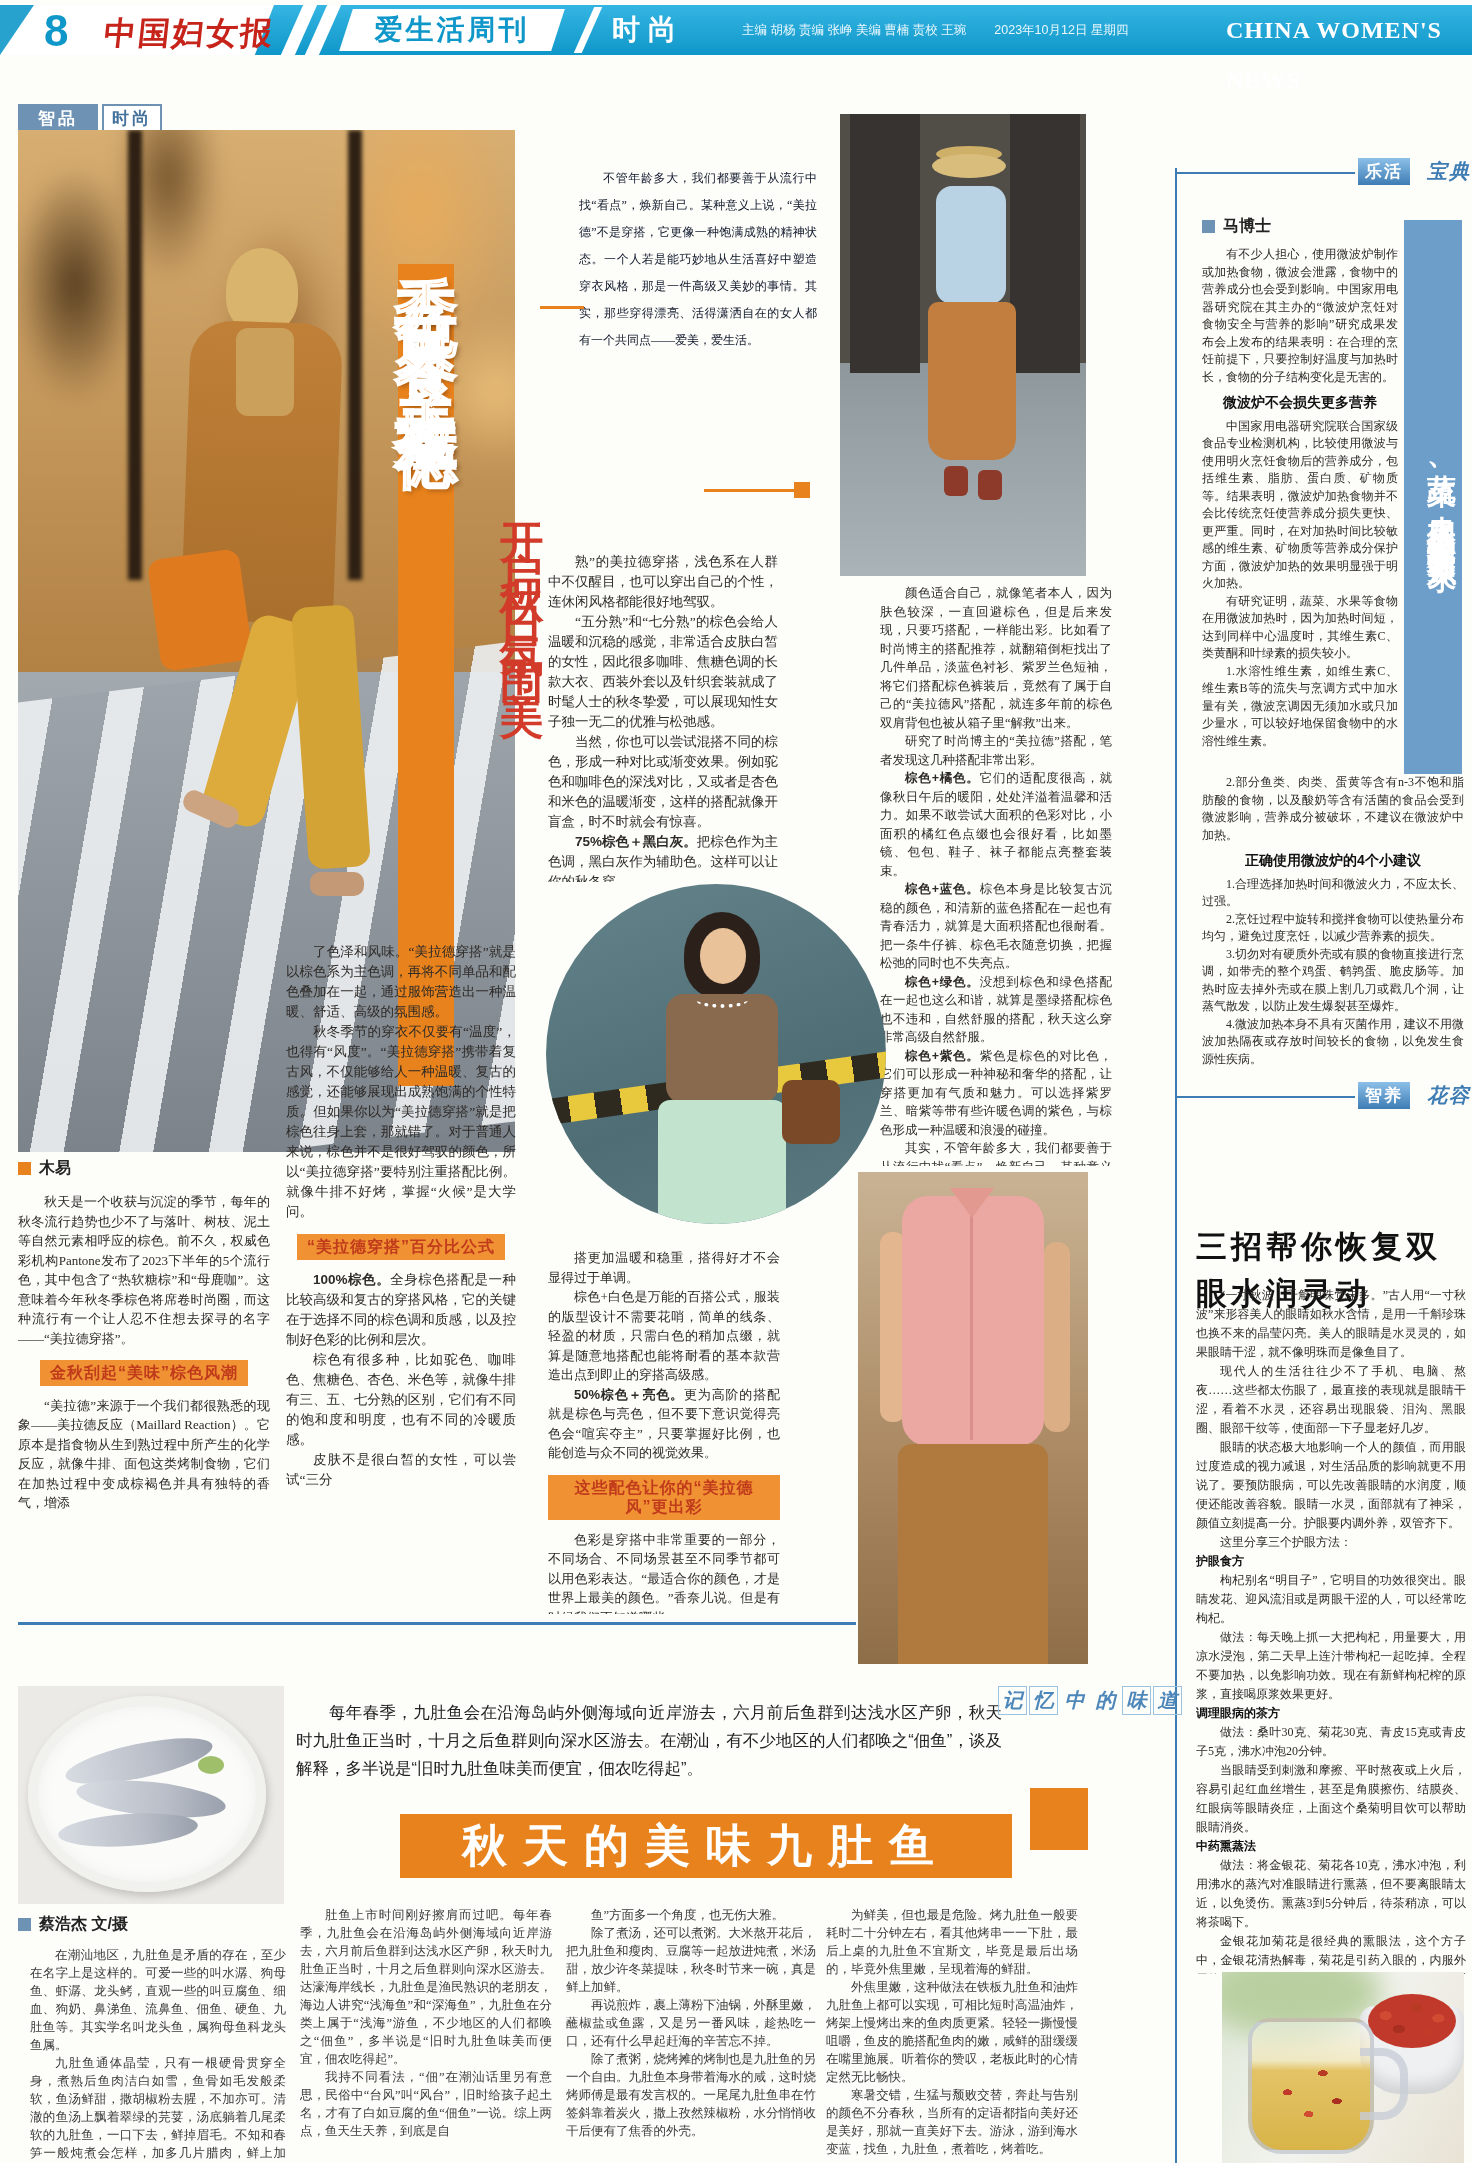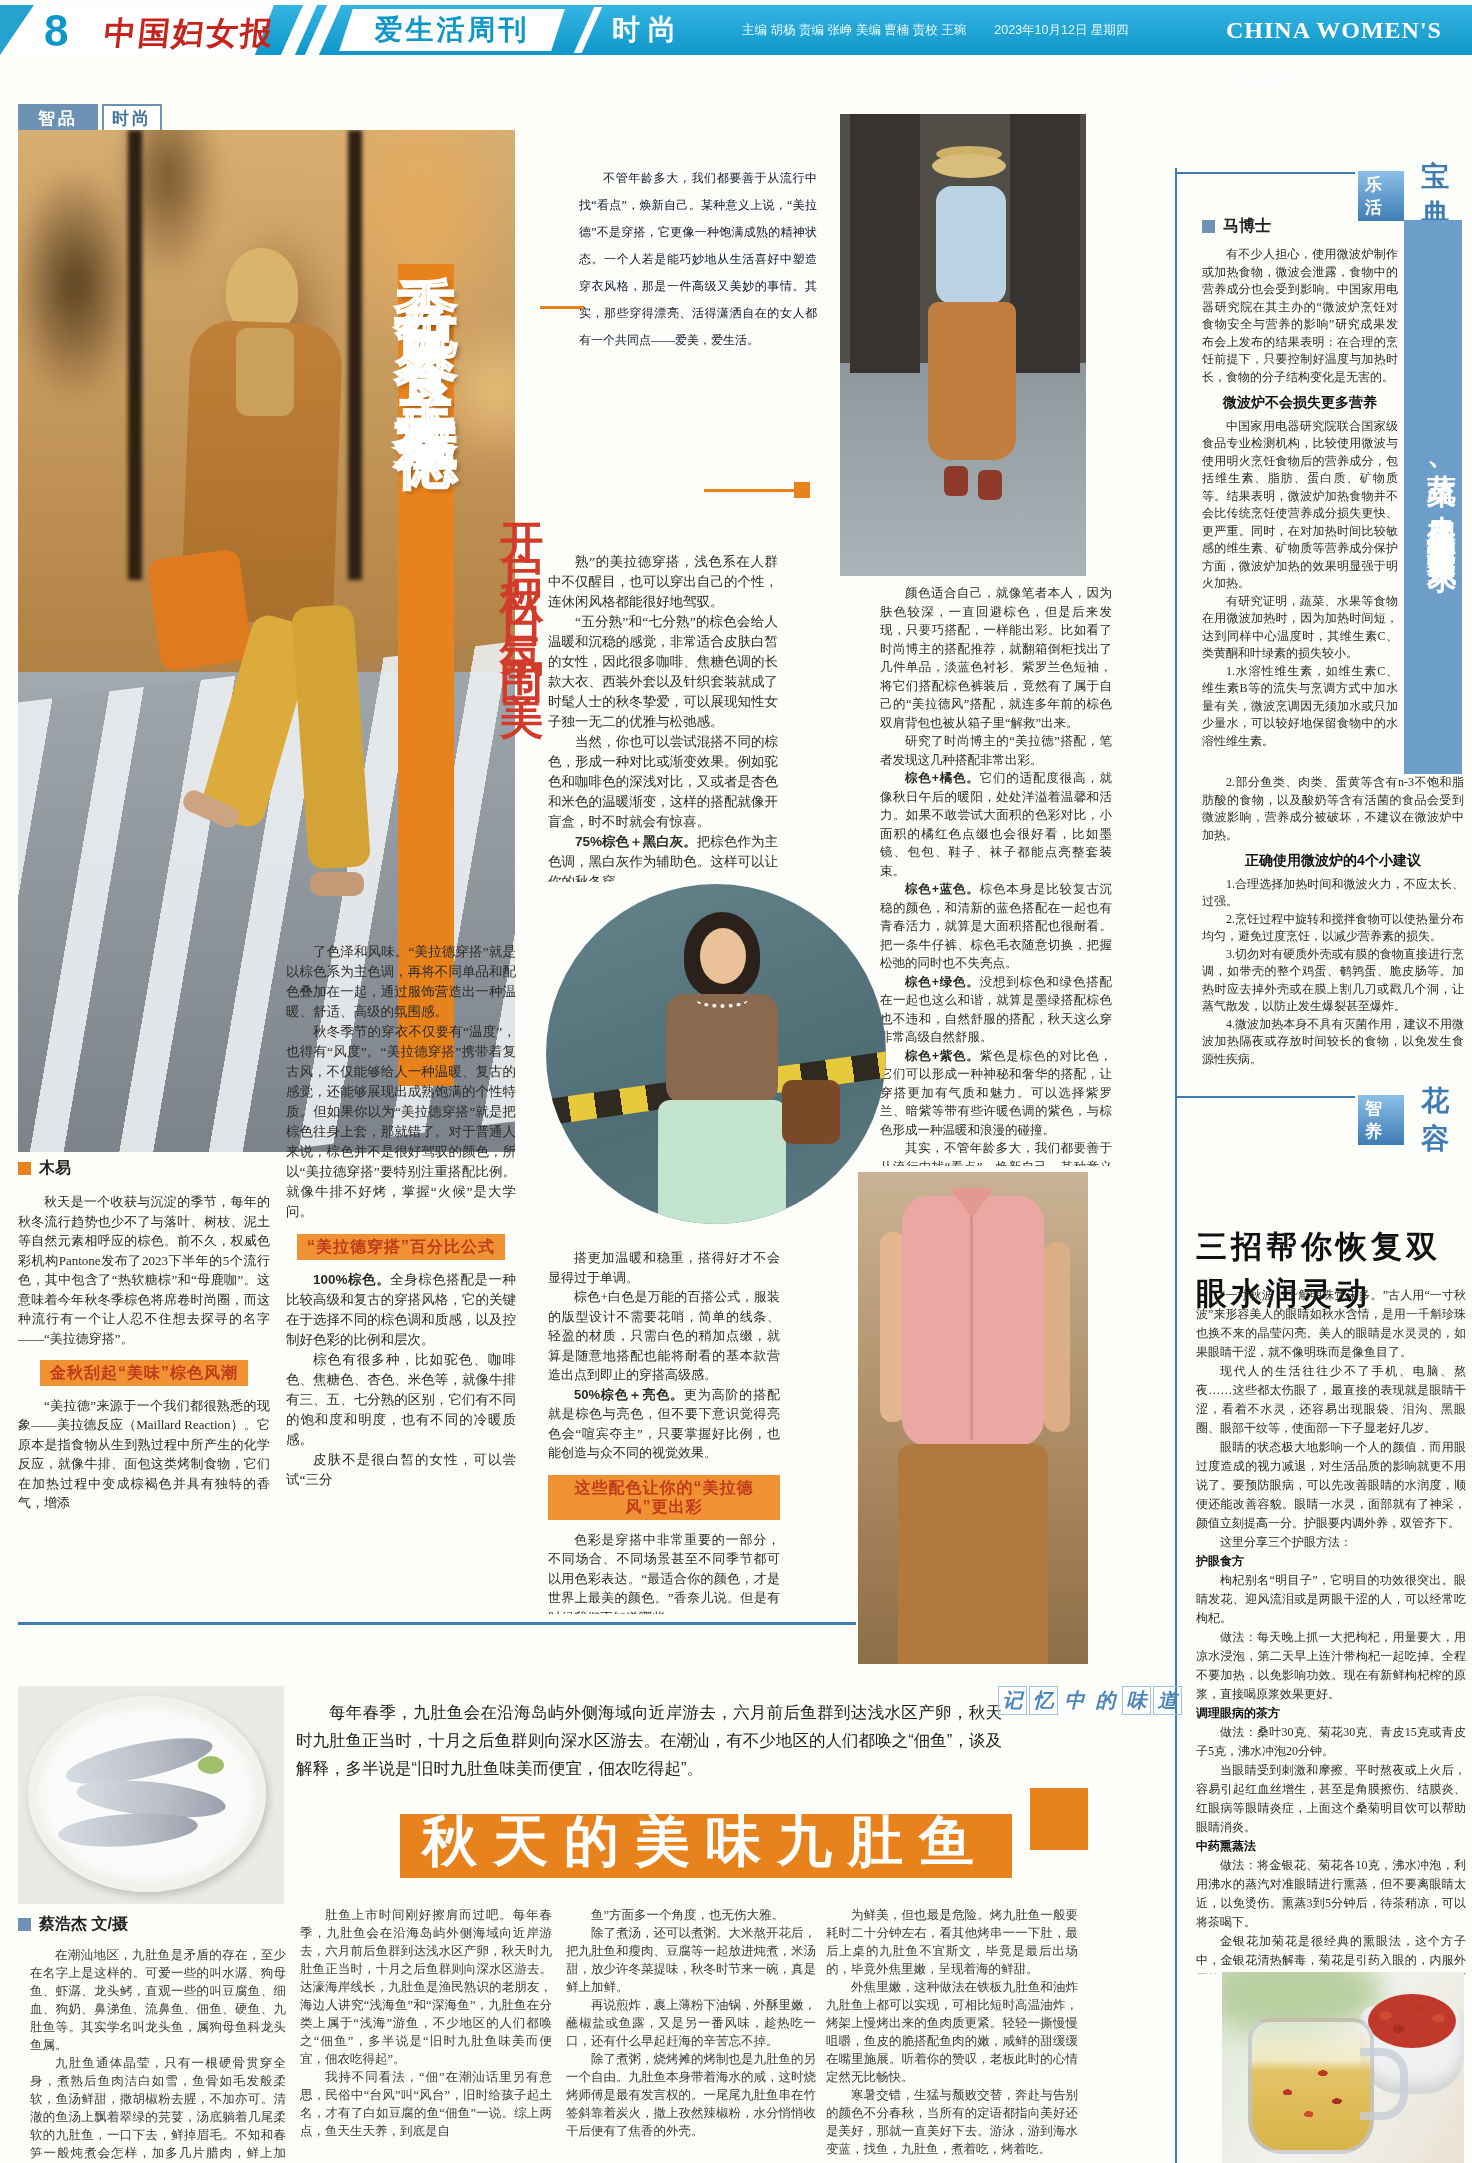--- a/index.html
+++ b/index.html
@@ -55,35 +55,35 @@
   .intro p{margin:17px;text-indent:2em;font-family:"Liberation Serif",serif;font-size:12px;line-height:27px;
         color:#0f172a;text-align:justify;}
   .deco{position:absolute;background:var(--accent,#e8821c);}
   
   .vrule{position:absolute;left:1175px;top:168px;width:2px;height:1995px;background:var(--rule_blue,#3e7cb4);}
   .hrule{position:absolute;height:2px;background:var(--rule_blue,#3e7cb4);}
   .divider{position:absolute;left:18px;top:1622px;width:838px;height:3px;background:var(--rule_blue,#3e7cb4);}
   .tagrow{position:absolute;display:flex;gap:17px;align-items:center;}
   .tag-blue{background:linear-gradient(180deg,#8cc0e8,var(--rule_blue,#3e7cb4));color:#fff;font-weight:bold;
         font-size:17px;padding:2px 7px;letter-spacing:2px;}
-  .tag-outline{color:var(--rule_blue,#3e7cb4);font-weight:bold;font-size:28px;
+  .tag-outline{color:var(--rule_blue,#3e7cb4);font-weight:bold;font-style:italic;font-size:20px;
         font-family:"Liberation Serif",serif;letter-spacing:2px;}
   .sbvtitle{position:absolute;left:1404px;top:220px;width:58px;height:554px;background:var(--sidebar_blue,#6d9ec9);
         color:#fff;writing-mode:vertical-rl;font-family:"Liberation Serif",serif;font-weight:bold;
         font-size:29px;letter-spacing:4px;text-align:center;}
   .kicker{position:absolute;left:1202px;top:1122px;width:262px;font-family:"Liberation Serif",serif;
         font-weight:bold;font-size:17px;line-height:27px;text-indent:2em;color:#1a1a1a;}
   .sbtitle{position:absolute;left:1196px;top:1223px;width:270px;
         font-family:"Liberation Serif",serif;font-weight:bold;font-size:31px;line-height:47px;letter-spacing:4px;color:#111;}
   
   .blurb{position:absolute;left:296px;top:1698px;width:706px;height:112px;overflow:hidden;}
   .blurb p{margin:0;text-indent:2em;font-size:16.5px;line-height:28px;color:#222;
         font-family:"Liberation Sans",sans-serif;text-align:justify;}
   .btitle{position:absolute;left:400px;top:1814px;width:612px;height:64px;background:var(--accent,#e8821c);
-        color:#fff;font-family:Liberation Mono, monospace;font-weight:bold;font-size:55px;line-height:64px;
+        color:#fff;font-family:Liberation Serif, serif;font-weight:bold;font-size:45px;line-height:64px;
         text-align:center;letter-spacing:16px;}
   .bsq{position:absolute;left:1030px;top:1788px;width:58px;height:62px;background:var(--accent,#e8821c);}
   .mem{position:absolute;left:998px;top:1686px;display:flex;gap:2px;}
   .mem span{width:27px;height:27px;border:1px solid #9cc2e0;color:#4d87ba;font-weight:bold;font-size:20px;
         line-height:27px;text-align:center;font-family:"Liberation Serif",serif;font-style:italic;}
   .mem .nob{border-color:transparent;}
   .bcol p{color:#3a3a3a;}
   
   .ph{position:absolute;overflow:hidden;}
   .ph div{position:absolute;}

